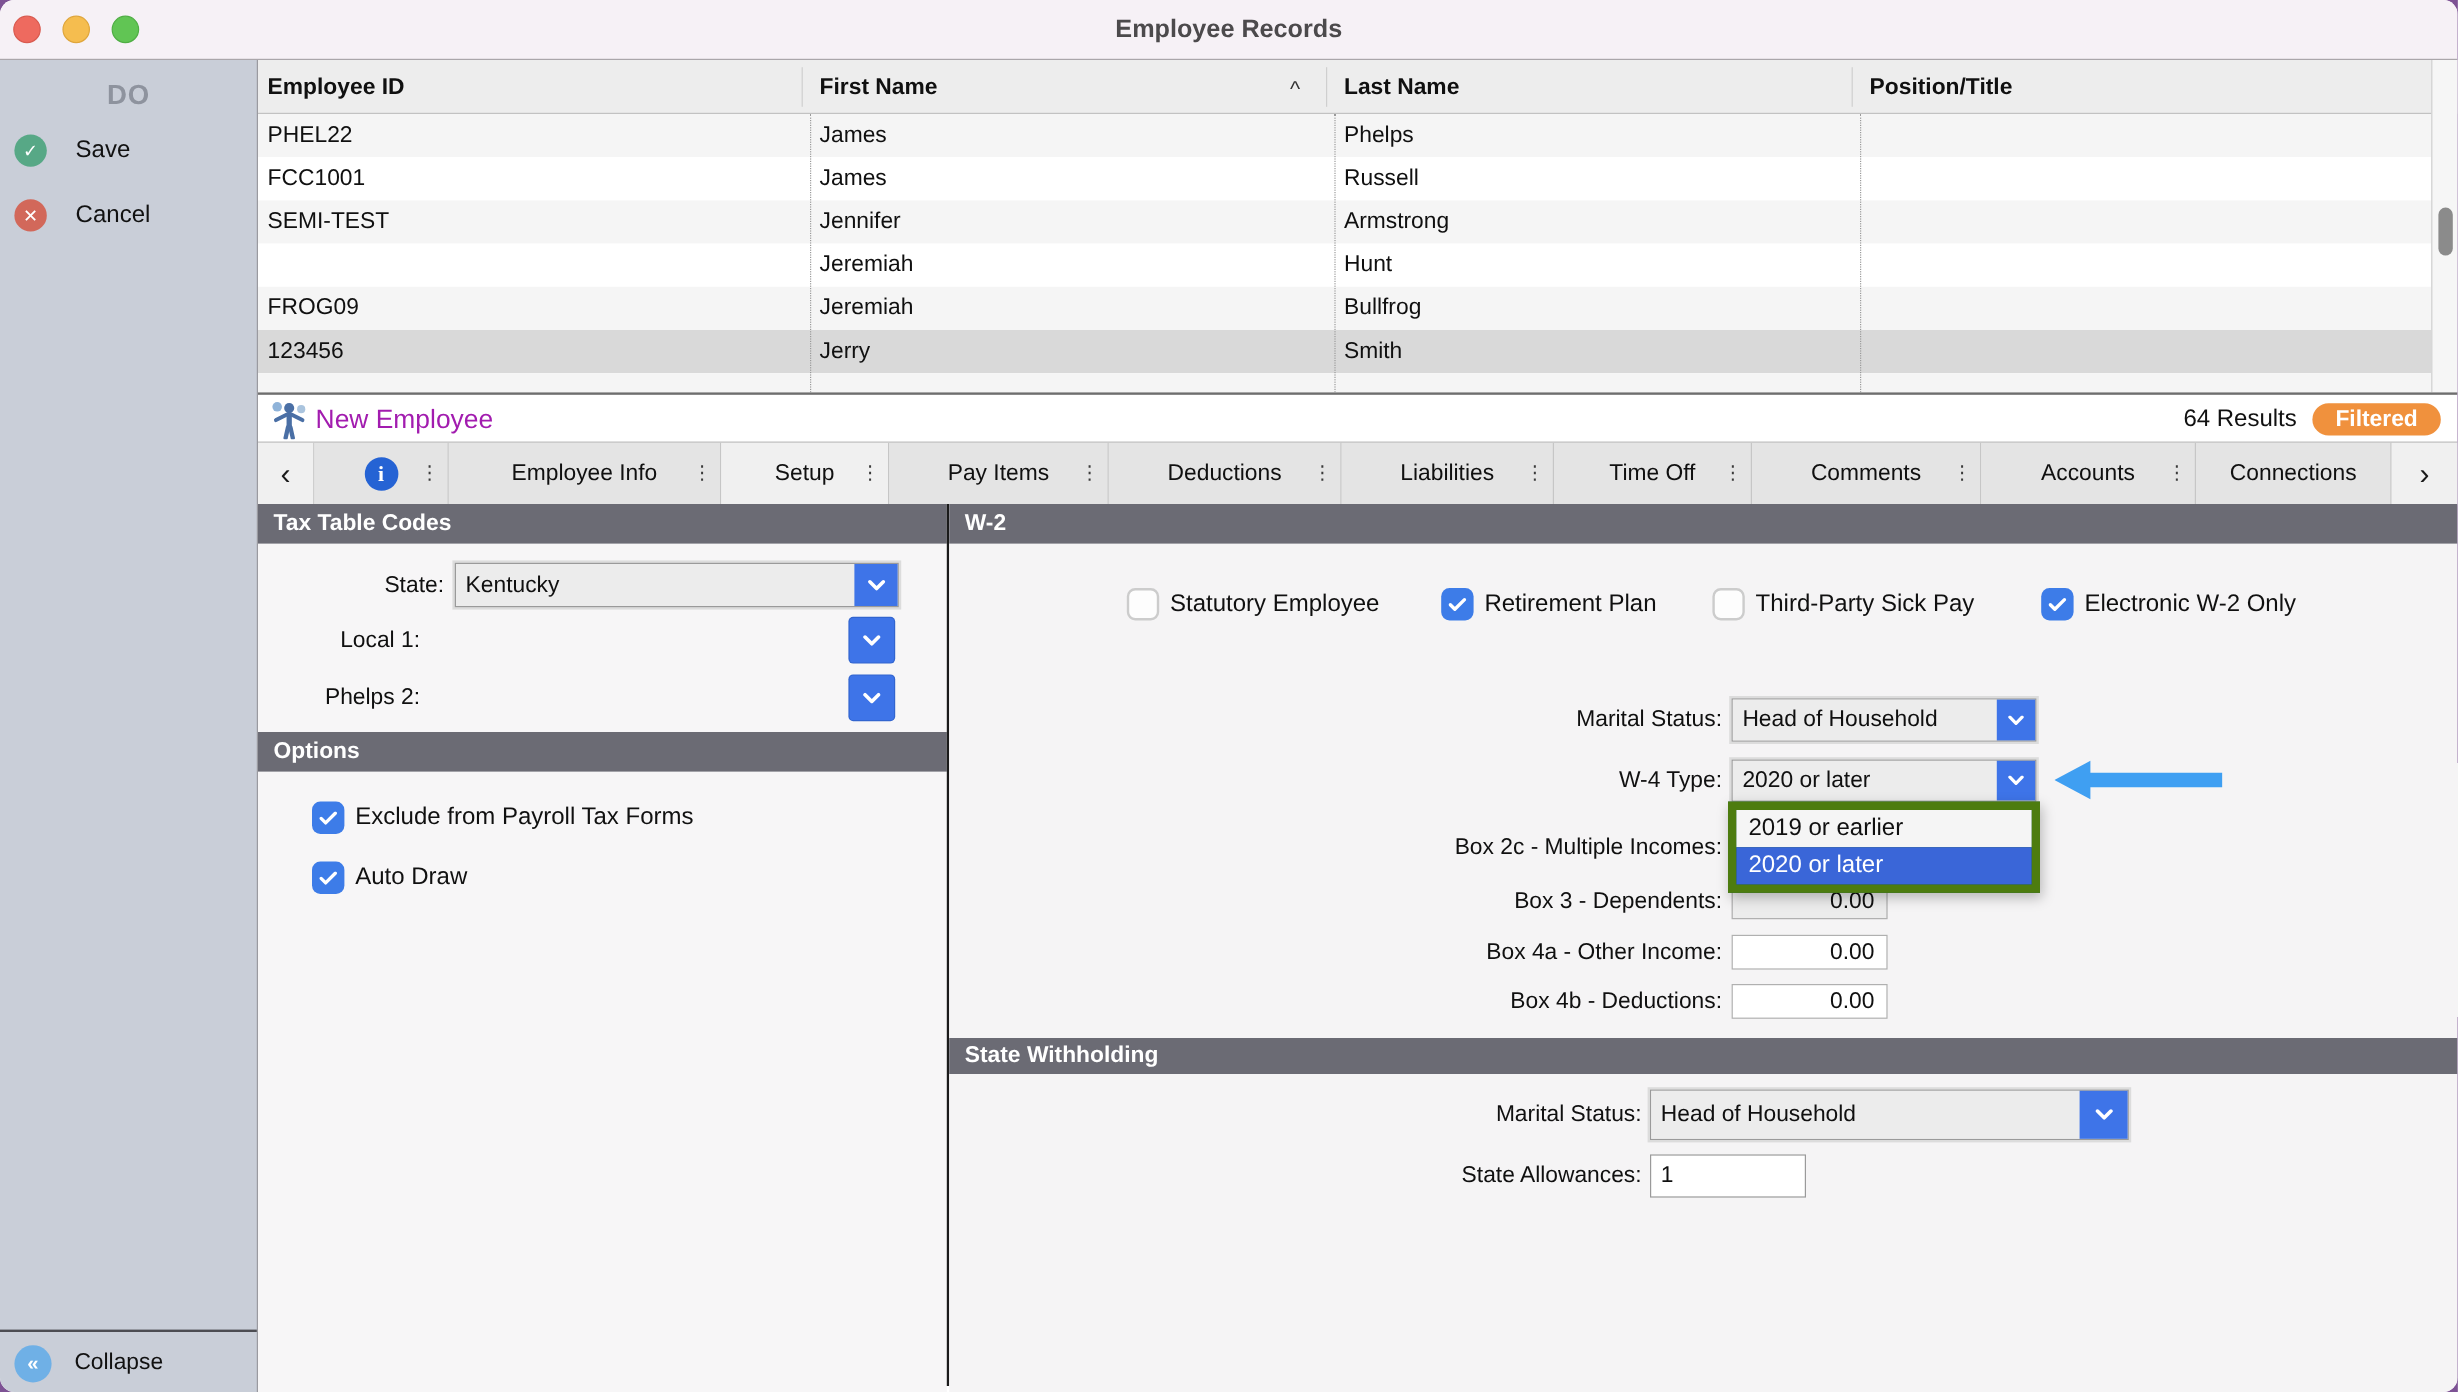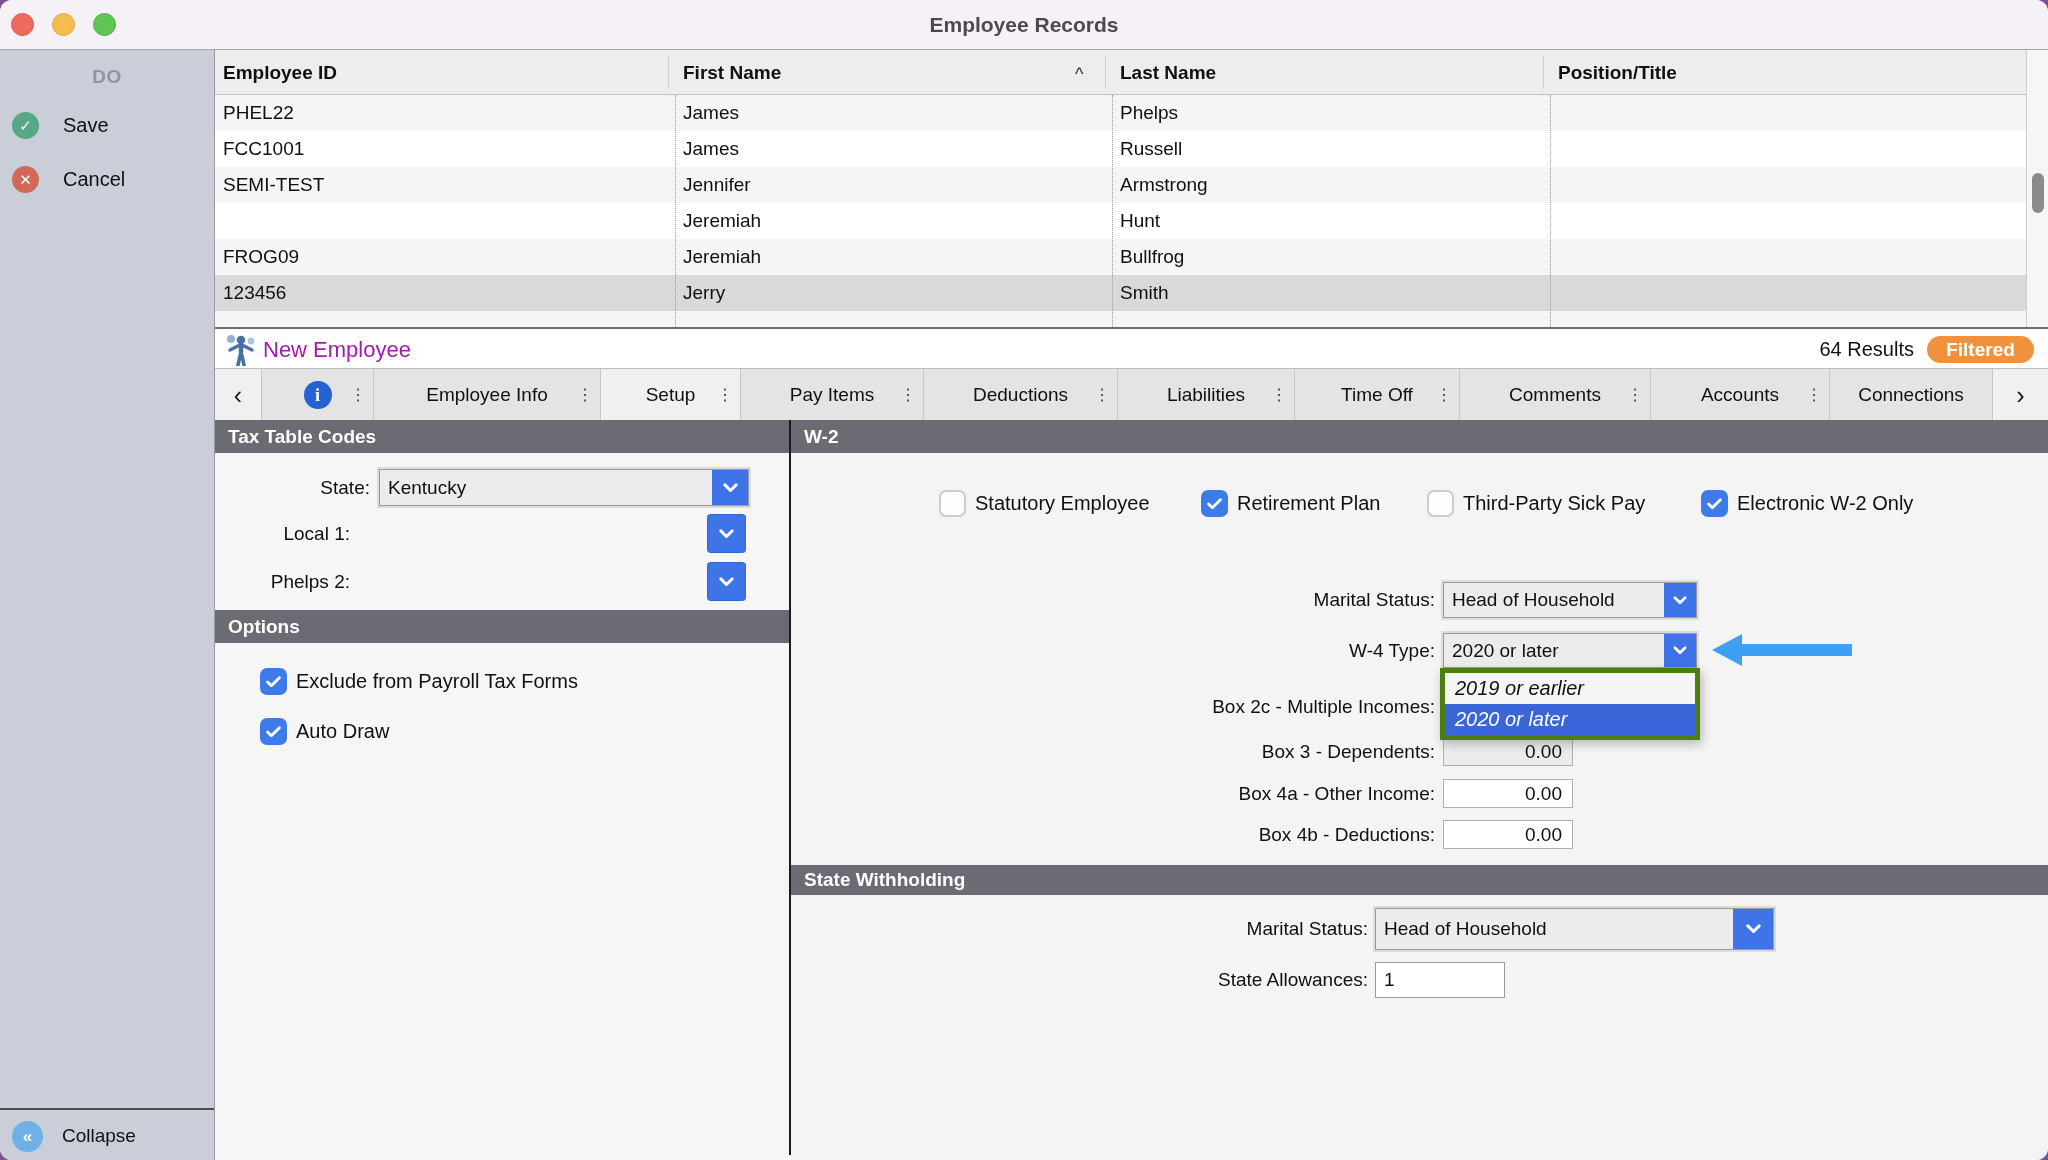--- a/index.html
+++ b/index.html
@@ -9,21 +9,21 @@
   
   .titlebar{position:absolute;left:0;top:0;width:2048px;height:50px;background:#f6f1f6;border-bottom:1px solid #aaa6aa;}
   .tl{position:absolute;top:13px;width:23px;height:23px;border-radius:50%;}
   .tl.red{left:11px;background:#ee6a5f;border:1px solid #d95b50;}
   .tl.yellow{left:52px;background:#f5bd4f;border:1px solid #dfa63c;}
   .tl.green{left:93px;background:#61c554;border:1px solid #4fae44;}
   .win-title{position:absolute;left:0;right:0;top:0;height:50px;line-height:50px;text-align:center;font-size:21px;font-weight:bold;color:#4c4a4c;}
 
   
   .sidebar{position:absolute;left:0;top:50px;width:215px;height:1110px;background:#c9ced8;border-right:1px solid #9a9aa0;}
-  .sidebar-header{position:absolute;top:16px;left:0;width:100%;text-align:center;font-size:19px;font-weight:bold;color:#8e939e;letter-spacing:.5px;}
+  .sidebar-header{position:absolute;top:16px;left:0;width:100%;text-align:center;font-size:23px;font-weight:bold;color:#8e939e;letter-spacing:.5px;}
   .action-row{position:absolute;left:12px;display:flex;align-items:center;cursor:default;}
   .action-row.save{top:62px;}
   .action-row.cancel{top:116px;}
   .action-circle{width:27px;height:27px;border-radius:50%;display:flex;align-items:center;justify-content:center;color:#fff;font-size:15px;}
   .action-circle.green{background:#57a886;}
   .action-circle.red{background:#d2685a;}
   .action-label{margin-left:24px;font-size:20px;color:#111;}
   .sidebar-footer{position:absolute;left:0;bottom:0;width:100%;height:52px;border-top:2px solid #4c4c52;}
   .collapse-circle{position:absolute;left:12px;top:11px;width:31px;height:31px;border-radius:50%;background:#6fb0e6;color:#fff;display:flex;align-items:center;justify-content:center;font-size:17px;font-weight:bold;}
   .collapse-label{position:absolute;left:62px;top:0;height:52px;line-height:52px;font-size:19px;color:#111;}
@@ -81,21 +81,21 @@
   .cbx-label{margin-left:9px;font-size:20px;color:#101010;white-space:nowrap;}
 
   
   .nfield{position:absolute;border:1px solid #b0b0b0;font-size:19px;color:#101010;display:flex;align-items:center;}
   .nfield.gray{background:#ececec;}
   .nfield.white{background:#ffffff;}
   .nfield .num{width:100%;text-align:right;padding-right:10px;}
   .nfield .numleft{width:100%;text-align:left;padding-left:8px;}
 
   
-  .ddlist{position:absolute;background:#14532d;border:5px solid #4d7c0f;box-shadow:2px 4px 10px rgba(0,0,0,.25);font-style:italic;}
+  .ddlist{position:absolute;background:#14532d;border:7px solid #4d7c0f;box-shadow:2px 4px 10px rgba(0,0,0,.25);}
   .dditem{height:31px;line-height:31px;font-size:20px;padding-left:10px;white-space:nowrap;}
   .dditem.normal{background:#f5f5f5;color:#101010;}
   .dditem.selected{background:#3a66d8;color:#ffffff;}
 
   .arrow-callout{position:absolute;}
 </style>
 </head>
 <body>
 
 <div id="app">

